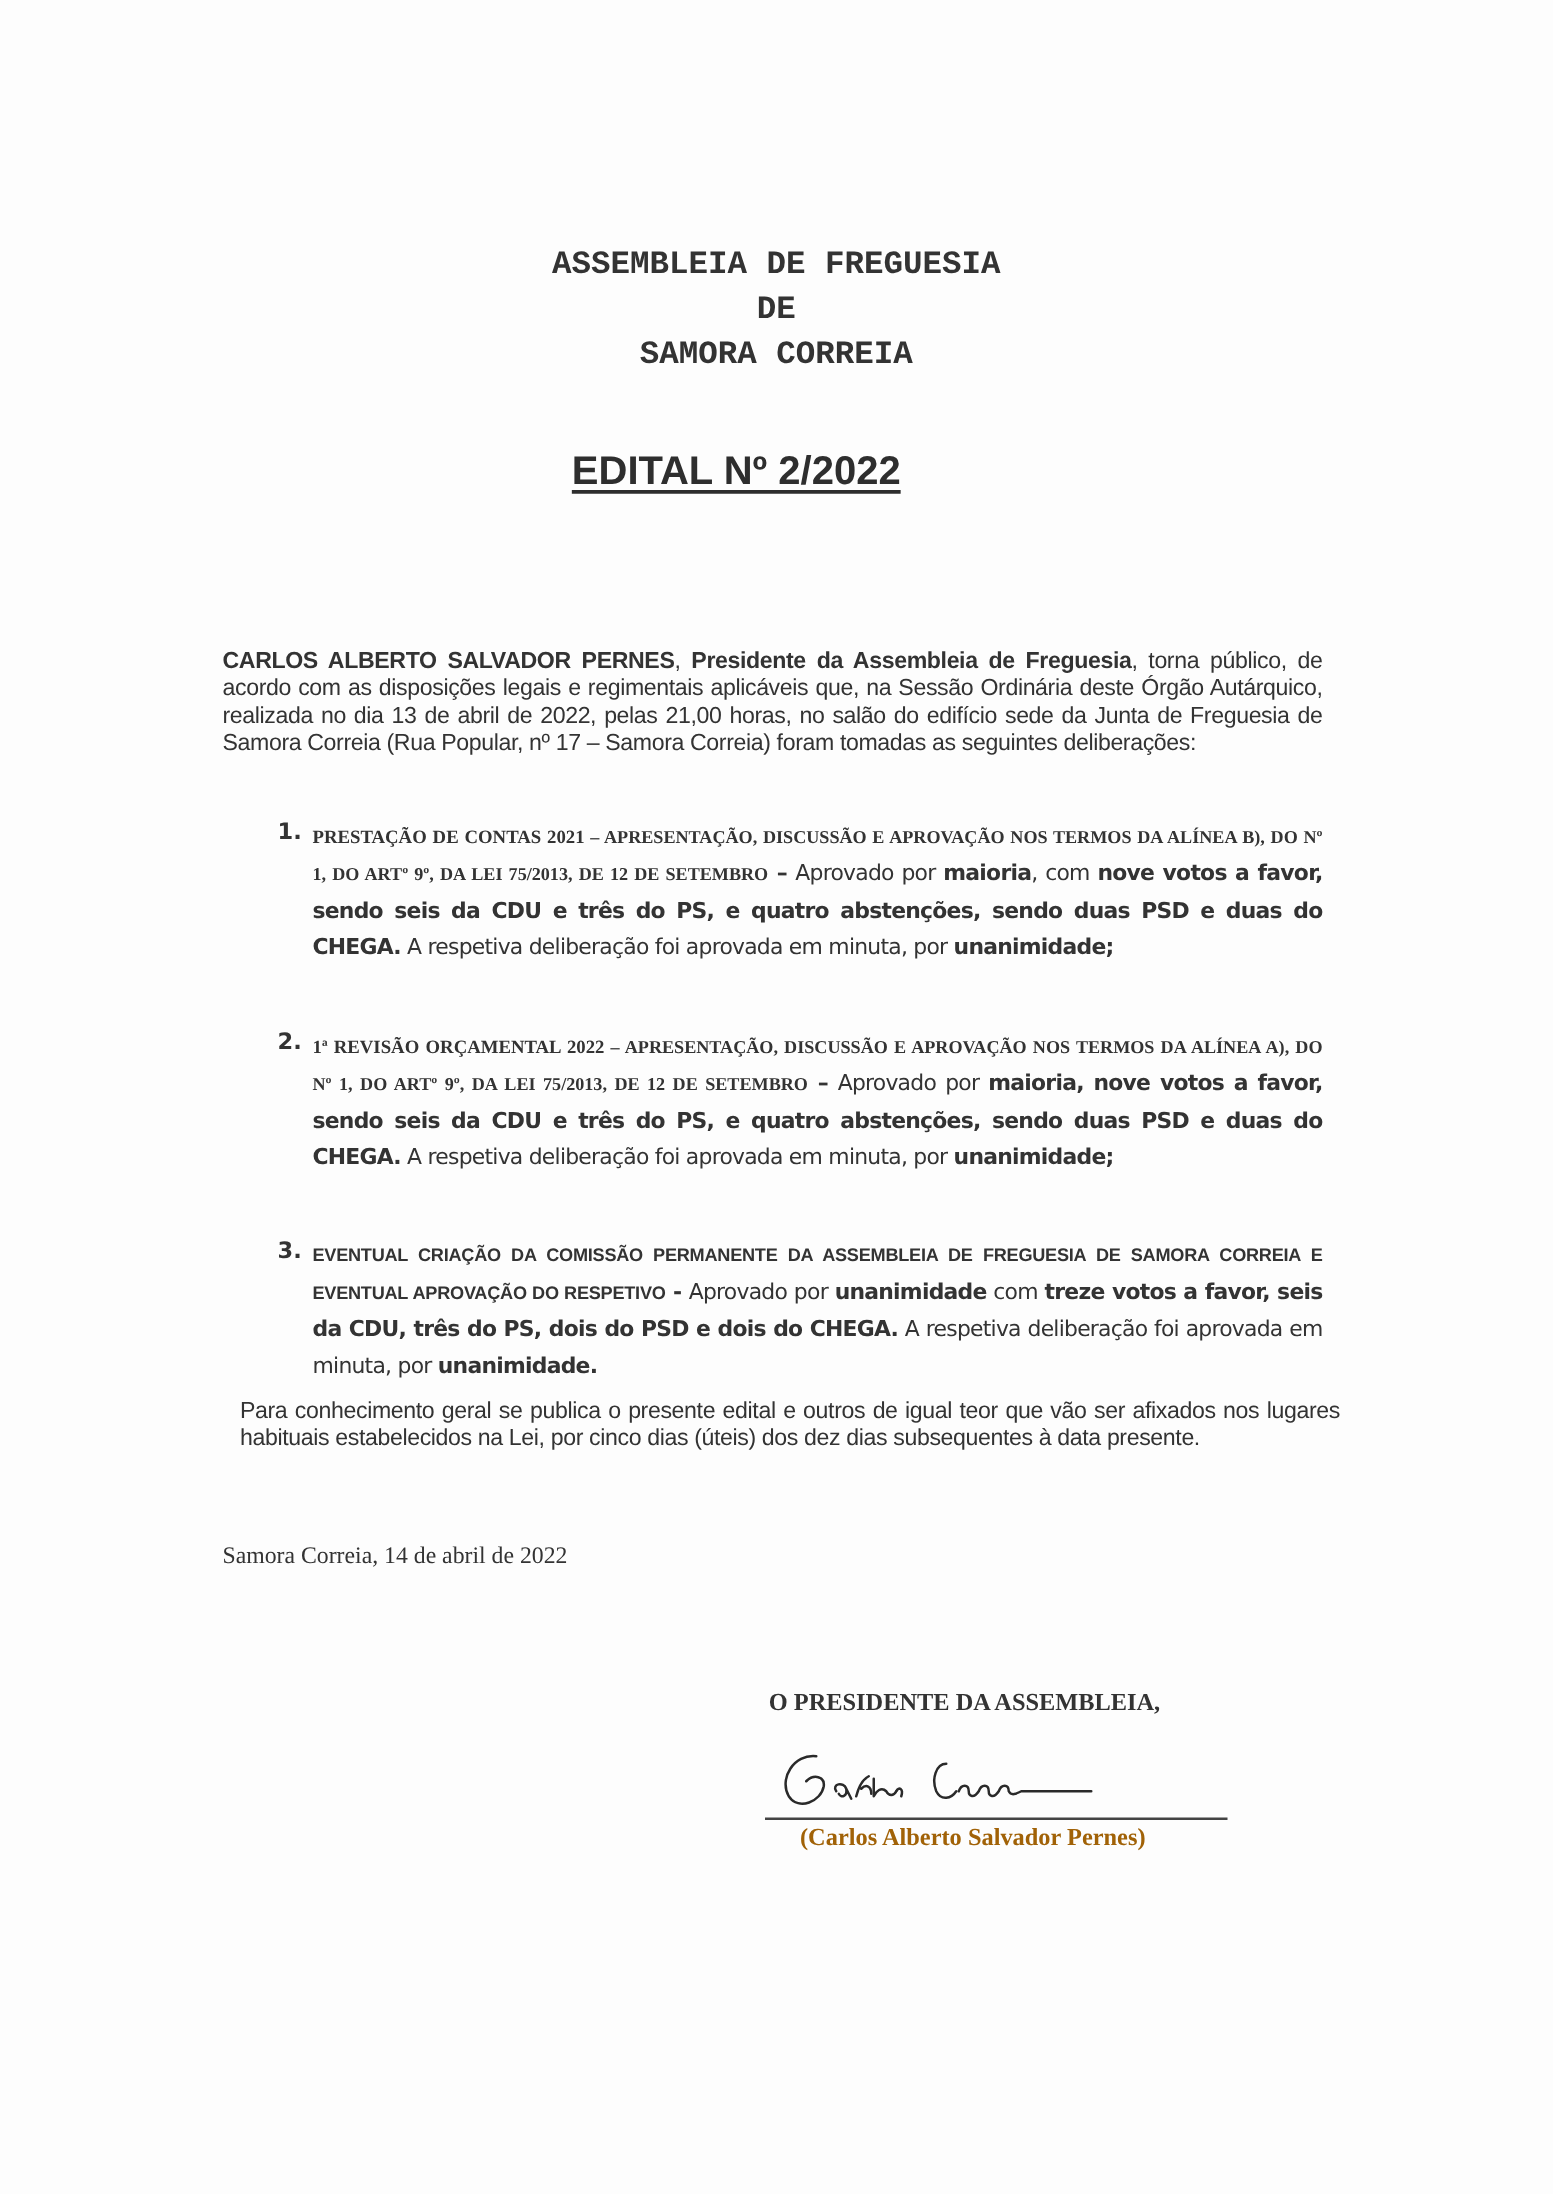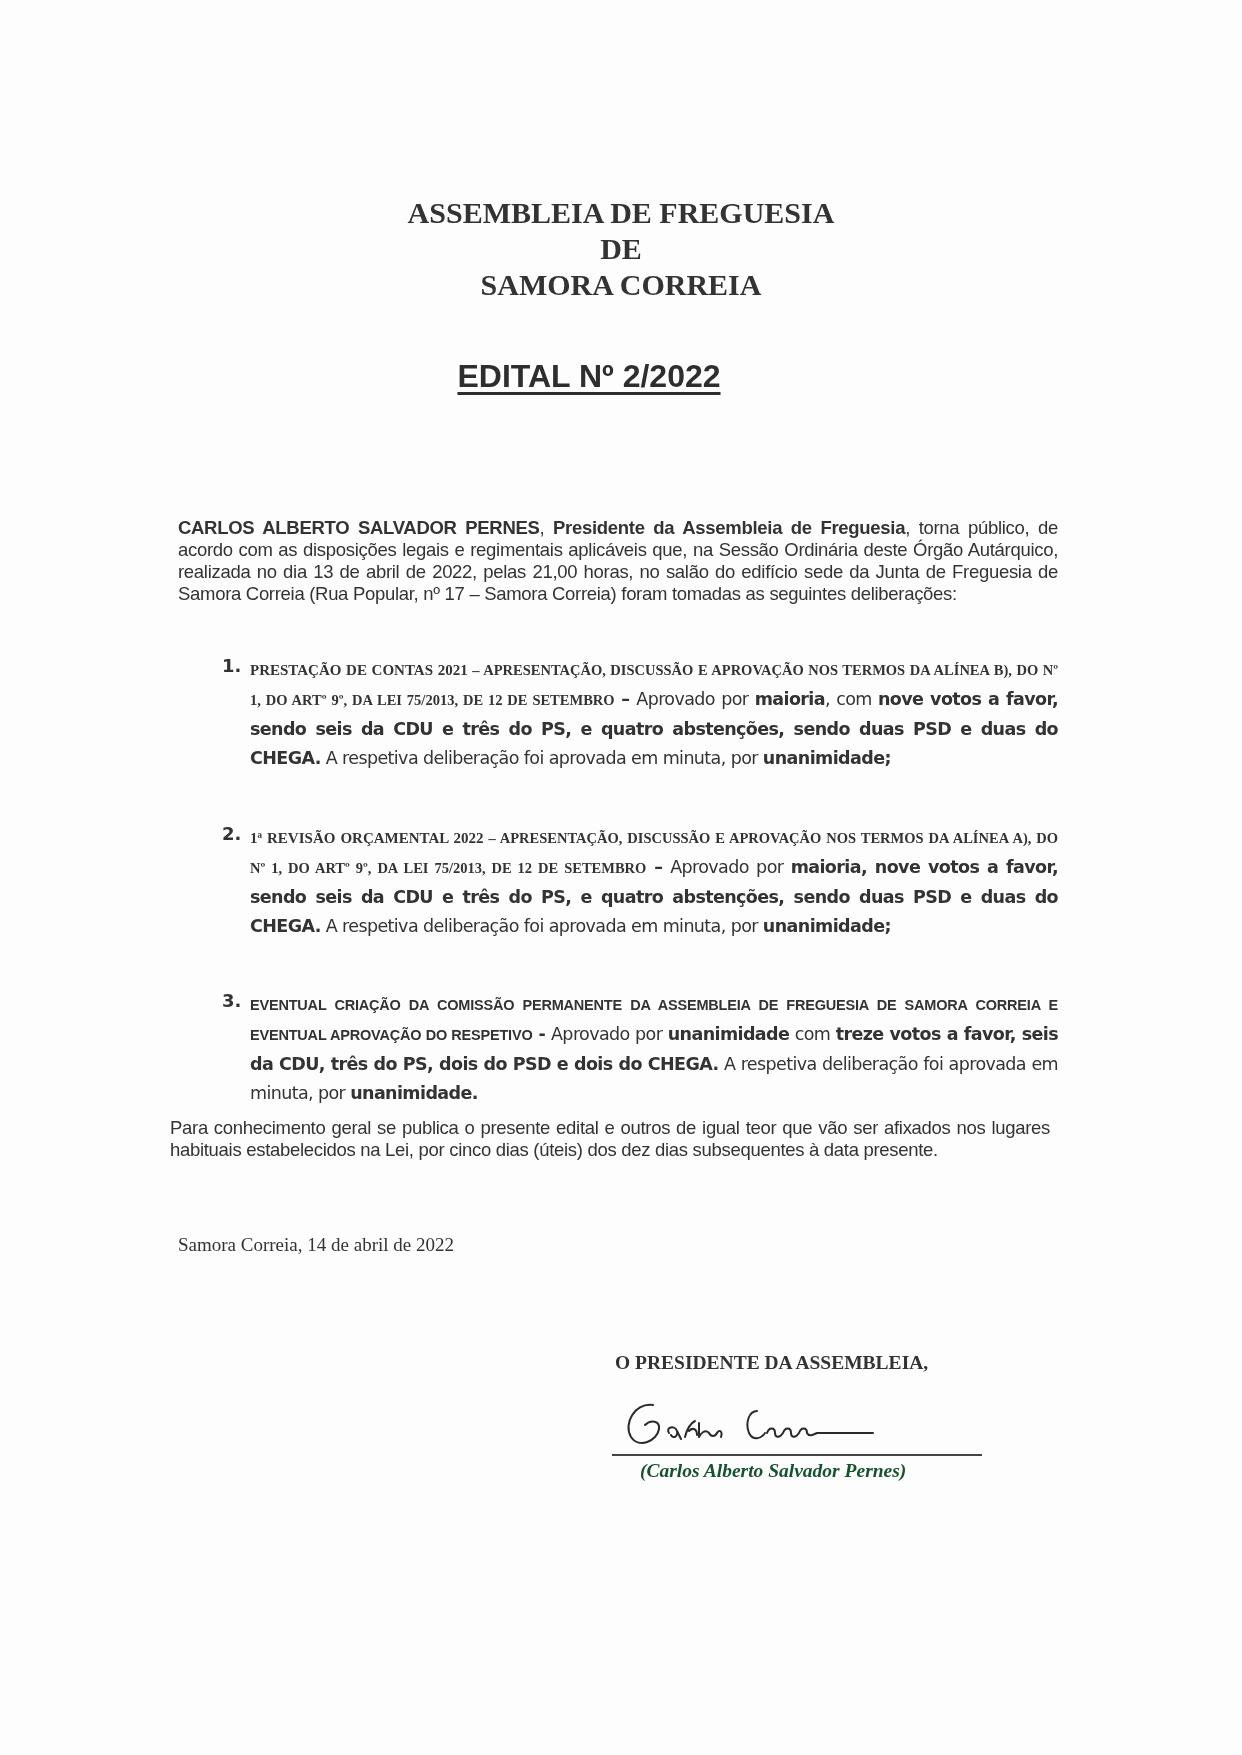--- a/index.html
+++ b/index.html
@@ -1,20 +1,20 @@
 <!DOCTYPE html>
 <html><head>
   <meta charset="utf-8">
   <style>
     html, body { margin: 0; padding: 0; background: #ffffff; }
     body { width: 1242px; height: 1755px; position: relative; overflow: hidden; color: #2a2a2a; }
     .page { position: absolute; left: 0; top: 0; width: 1242px; height: 1755px; background: #fdfdfd; }
 
     .org { position: absolute; left: 0; width: 1242px; text-align: center;
-           font-family: Liberation Serif, serif; font-weight: bold; font-size: 30px; color: #333; }
+           font-family: Liberation Mono, monospace; font-weight: bold; font-size: 26px; color: #333; }
     .org1 { top: 196px; } .org2 { top: 232px; } .org3 { top: 268px; }
 
     .edital { position: absolute; top: 358px; left: 0; width: 1178px; text-align: center;
               font-family: "Liberation Sans", sans-serif; font-weight: bold; font-size: 32px;
               color: #2e2e2e; }
     .edital span { text-decoration: underline; text-decoration-thickness: 3px; text-underline-offset: 5px; }
 
     .session { position: absolute; top: 466px; left: 178px; width: 900px;
                font-family: "Liberation Sans", sans-serif; font-weight: bold; font-size: 22px;
                color: #333; white-space: nowrap; letter-spacing: -0.2px; }
@@ -33,34 +33,34 @@
     .item .txt b { font-weight: bold; }
     .sc { font-family: "Liberation Serif", serif; font-weight: bold; font-size: 14.5px;
           letter-spacing: 0; text-transform: uppercase; }
     .sc-big { font-family: "Liberation Serif", serif; font-weight: bold; font-size: 15px; letter-spacing: 0; }
     .sc-sans { font-family: "Liberation Sans", sans-serif; font-weight: bold; font-size: 14.5px;
                letter-spacing: -0.2px; text-transform: uppercase; }
     .item1 { top: 655px; }
     .item2 { top: 823px; }
     .item3 { top: 990px; }
 
-    .closing { position: absolute; top: 1117px; left: 170px; width: 880px;
+    .closing { position: absolute; top: 1117px; left: 192px; width: 880px;
                font-family: "Liberation Sans", sans-serif; font-size: 18.5px; line-height: 22px;
                text-align: justify; color: #333; letter-spacing: -0.3px; }
 
     .place { position: absolute; top: 1234px; left: 178px;
              font-family: "Liberation Serif", serif; font-size: 19px; color: #333; }
 
     .sig-title { position: absolute; top: 1352px; left: 615px;
                  font-family: "Liberation Serif", serif; font-weight: bold; font-size: 19.5px; color: #333; }
     .sig-area { position: absolute; top: 1393px; left: 605px; width: 385px; height: 60px; }
     .sig-area svg { width: 385px; height: 60px; }
     .sig-line { position: absolute; top: 1454px; left: 612px; width: 370px; height: 1.5px; background: #444; }
     .sig-name { position: absolute; top: 1460px; left: 640px;
-                font-family: "Liberation Serif", serif; font-weight: bold; font-size: 19.5px; color: #14532d; font-style: italic; }
+                font-family: "Liberation Serif", serif; font-weight: bold; font-size: 19.5px; color: #a16207; }
   </style>
 </head>
 <body>
 
 <div class="page">
 
   <div class="org org1">ASSEMBLEIA DE FREGUESIA</div>
   <div class="org org3">SAMORA CORREIA</div>
   <div class="org org2">DE</div>
 

